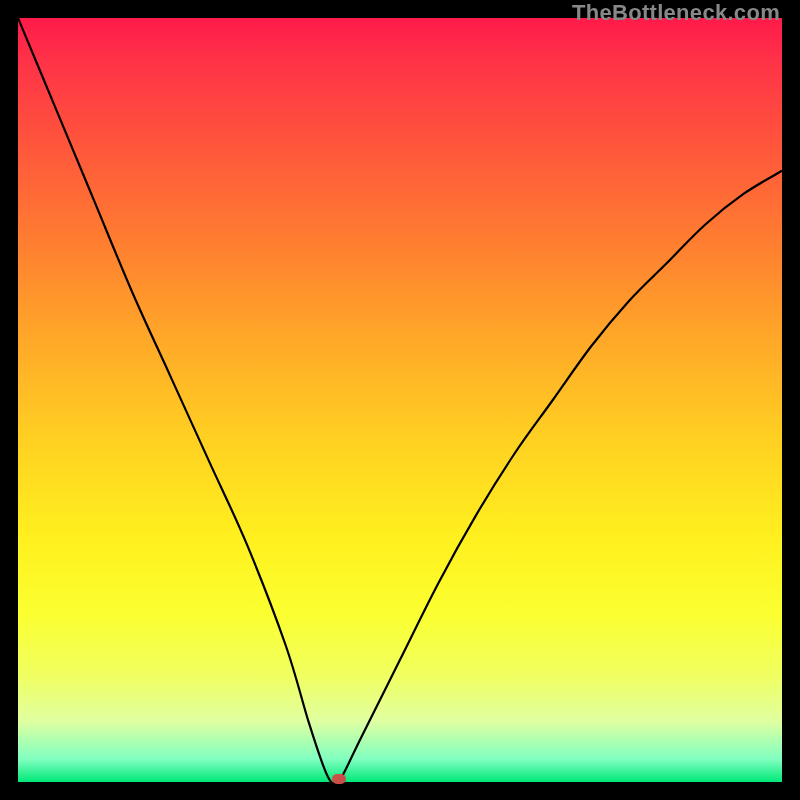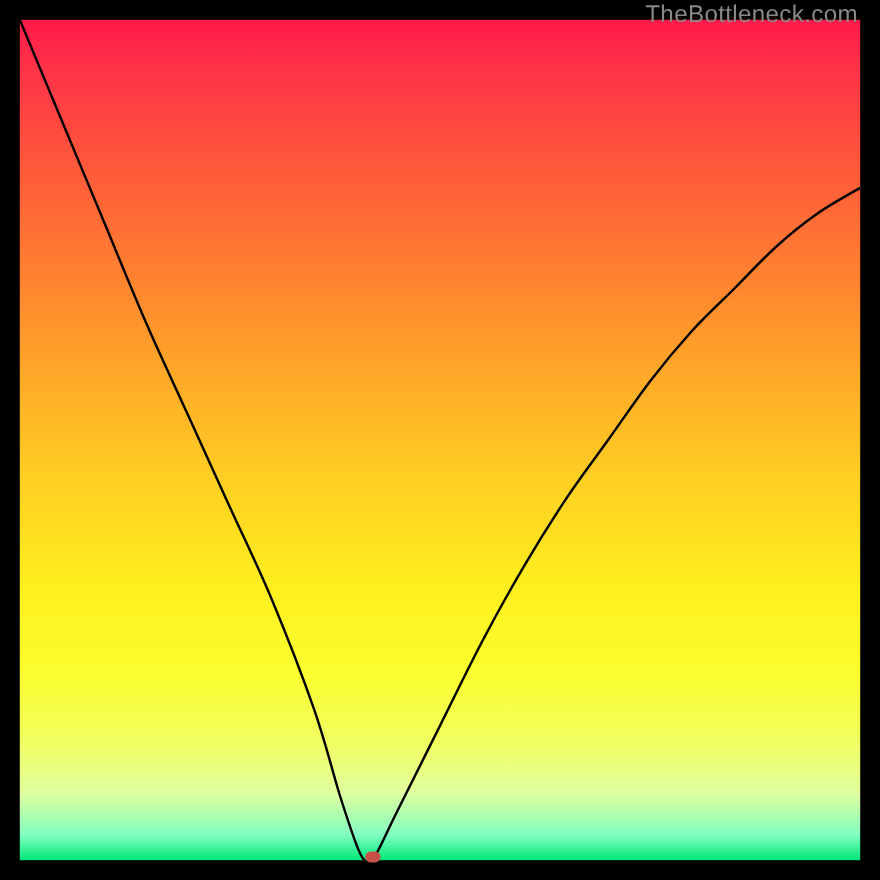--- a/index.html
+++ b/index.html
@@ -37,21 +37,21 @@
       #80ffc0 97%,
       #00e878 100%
     );
   }
   .watermark {
     position: absolute;
     top: 0px;
     right: 20px;
     color: #888;
     font-size: 22px;
-    font-weight: normal;
+    font-weight: bold;
     letter-spacing: 0.3px;
     z-index: 10;
   }
   svg.curve {
     position: absolute;
     left: 0;
     top: 0;
     width: 764px;
     height: 764px;
   }

